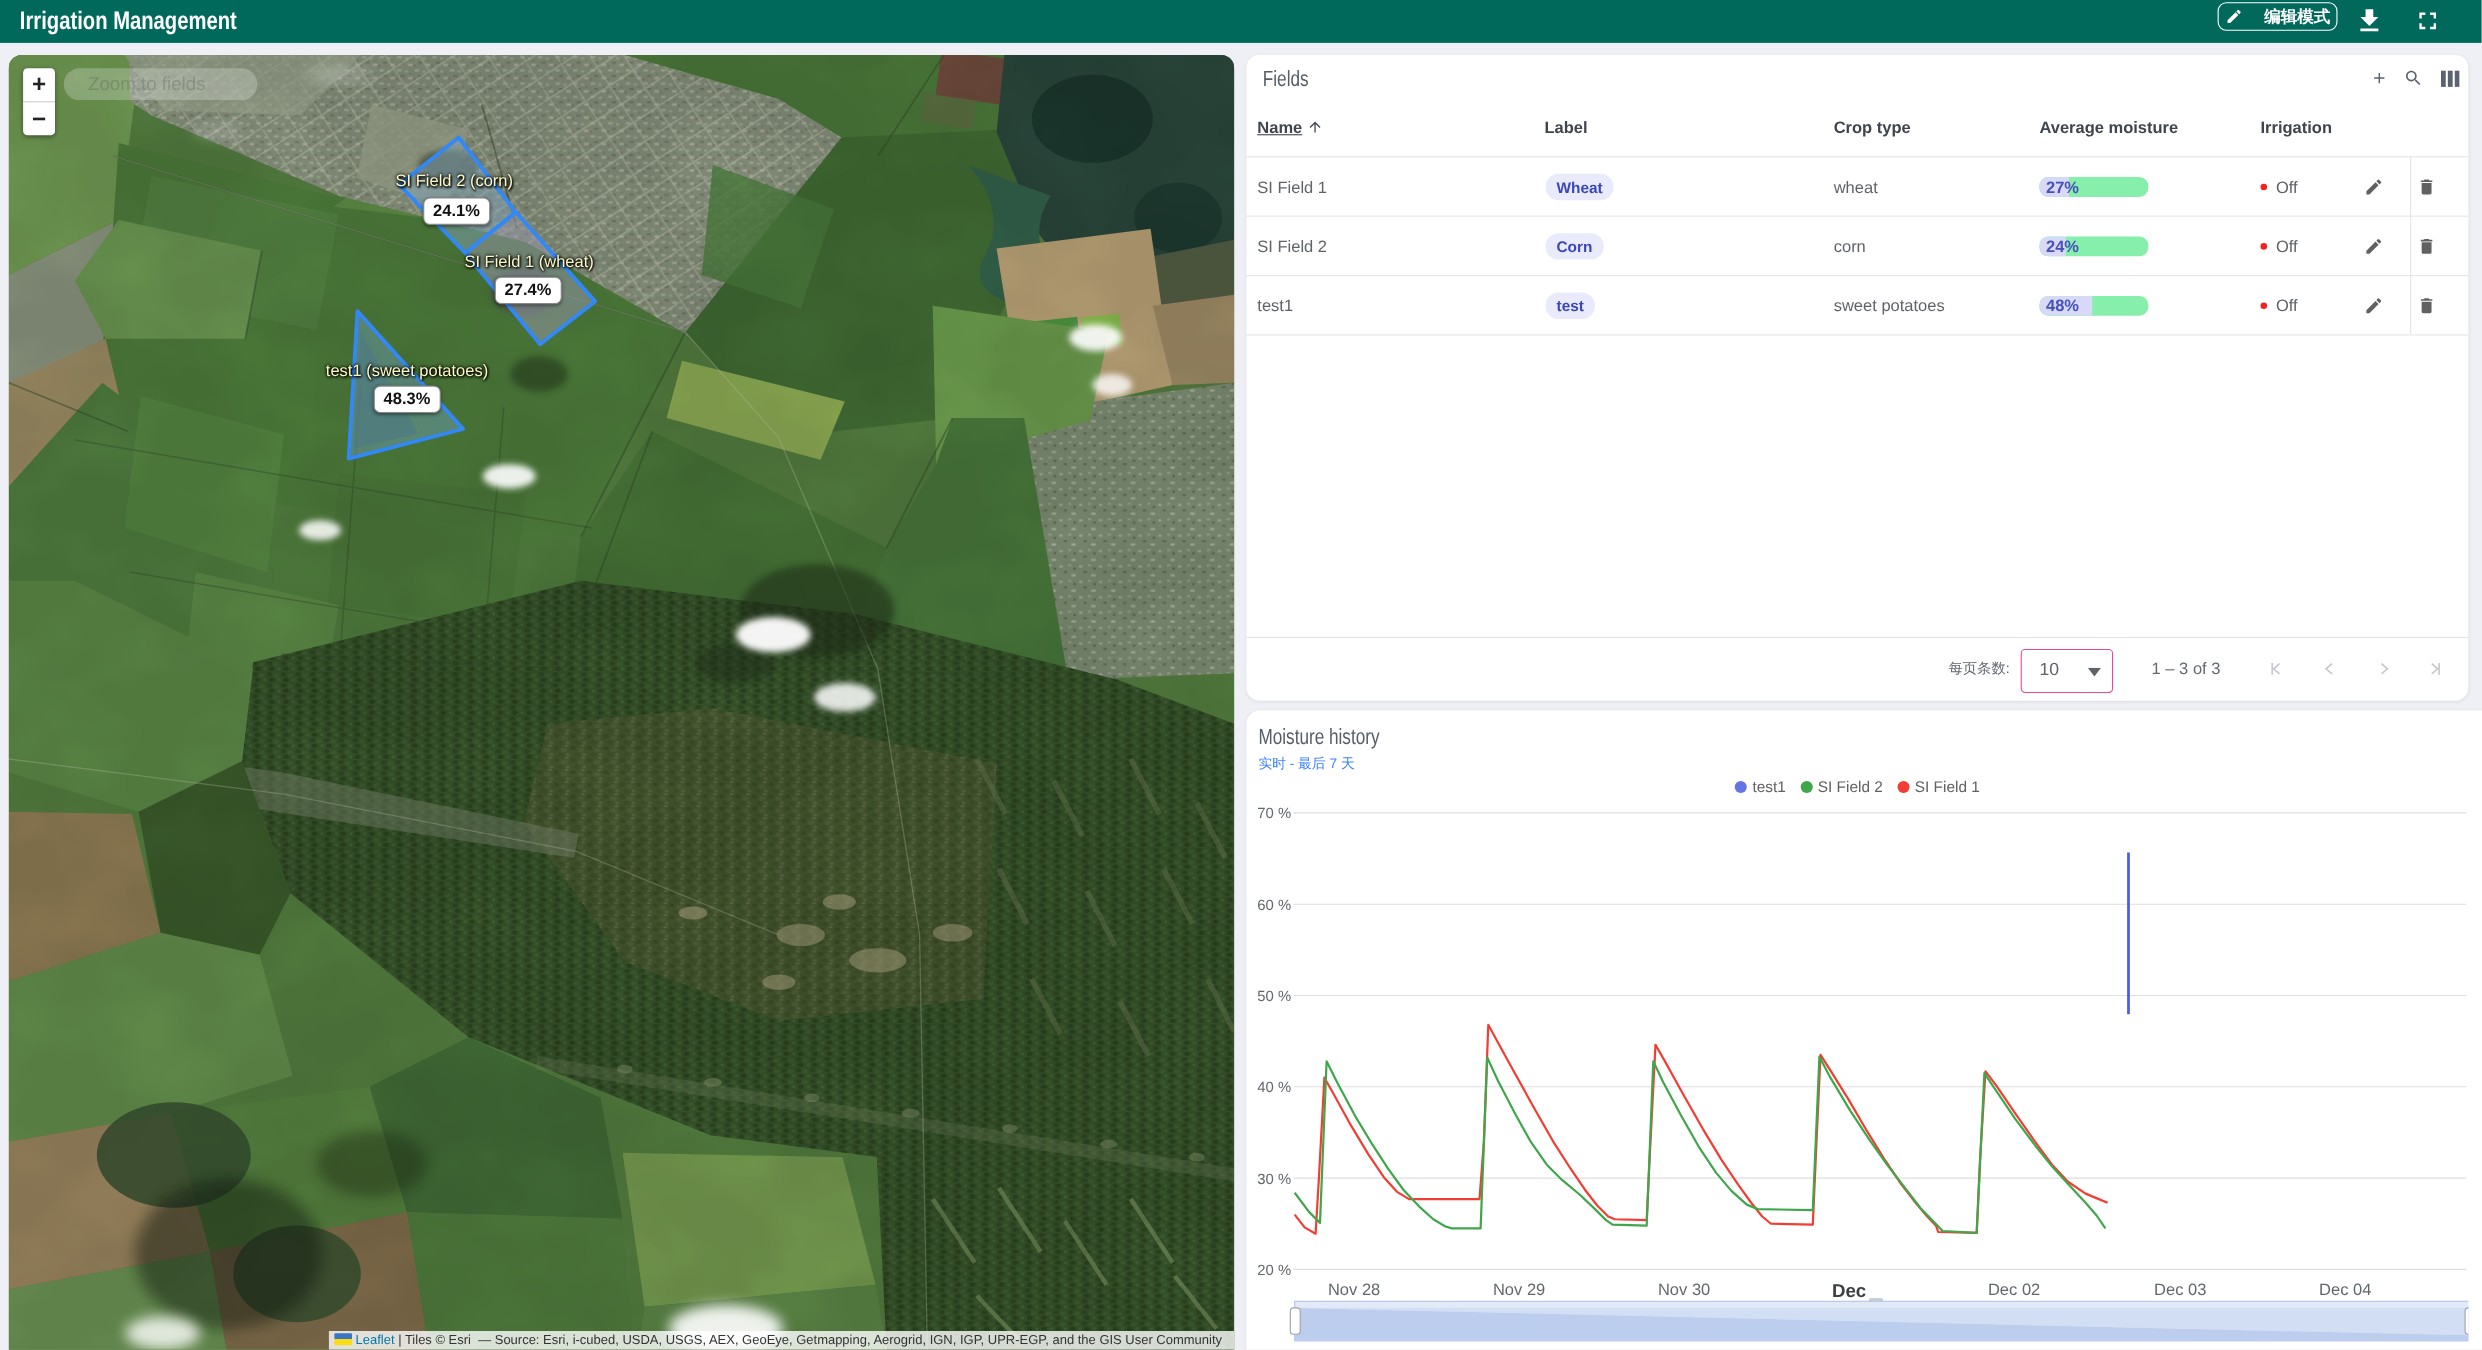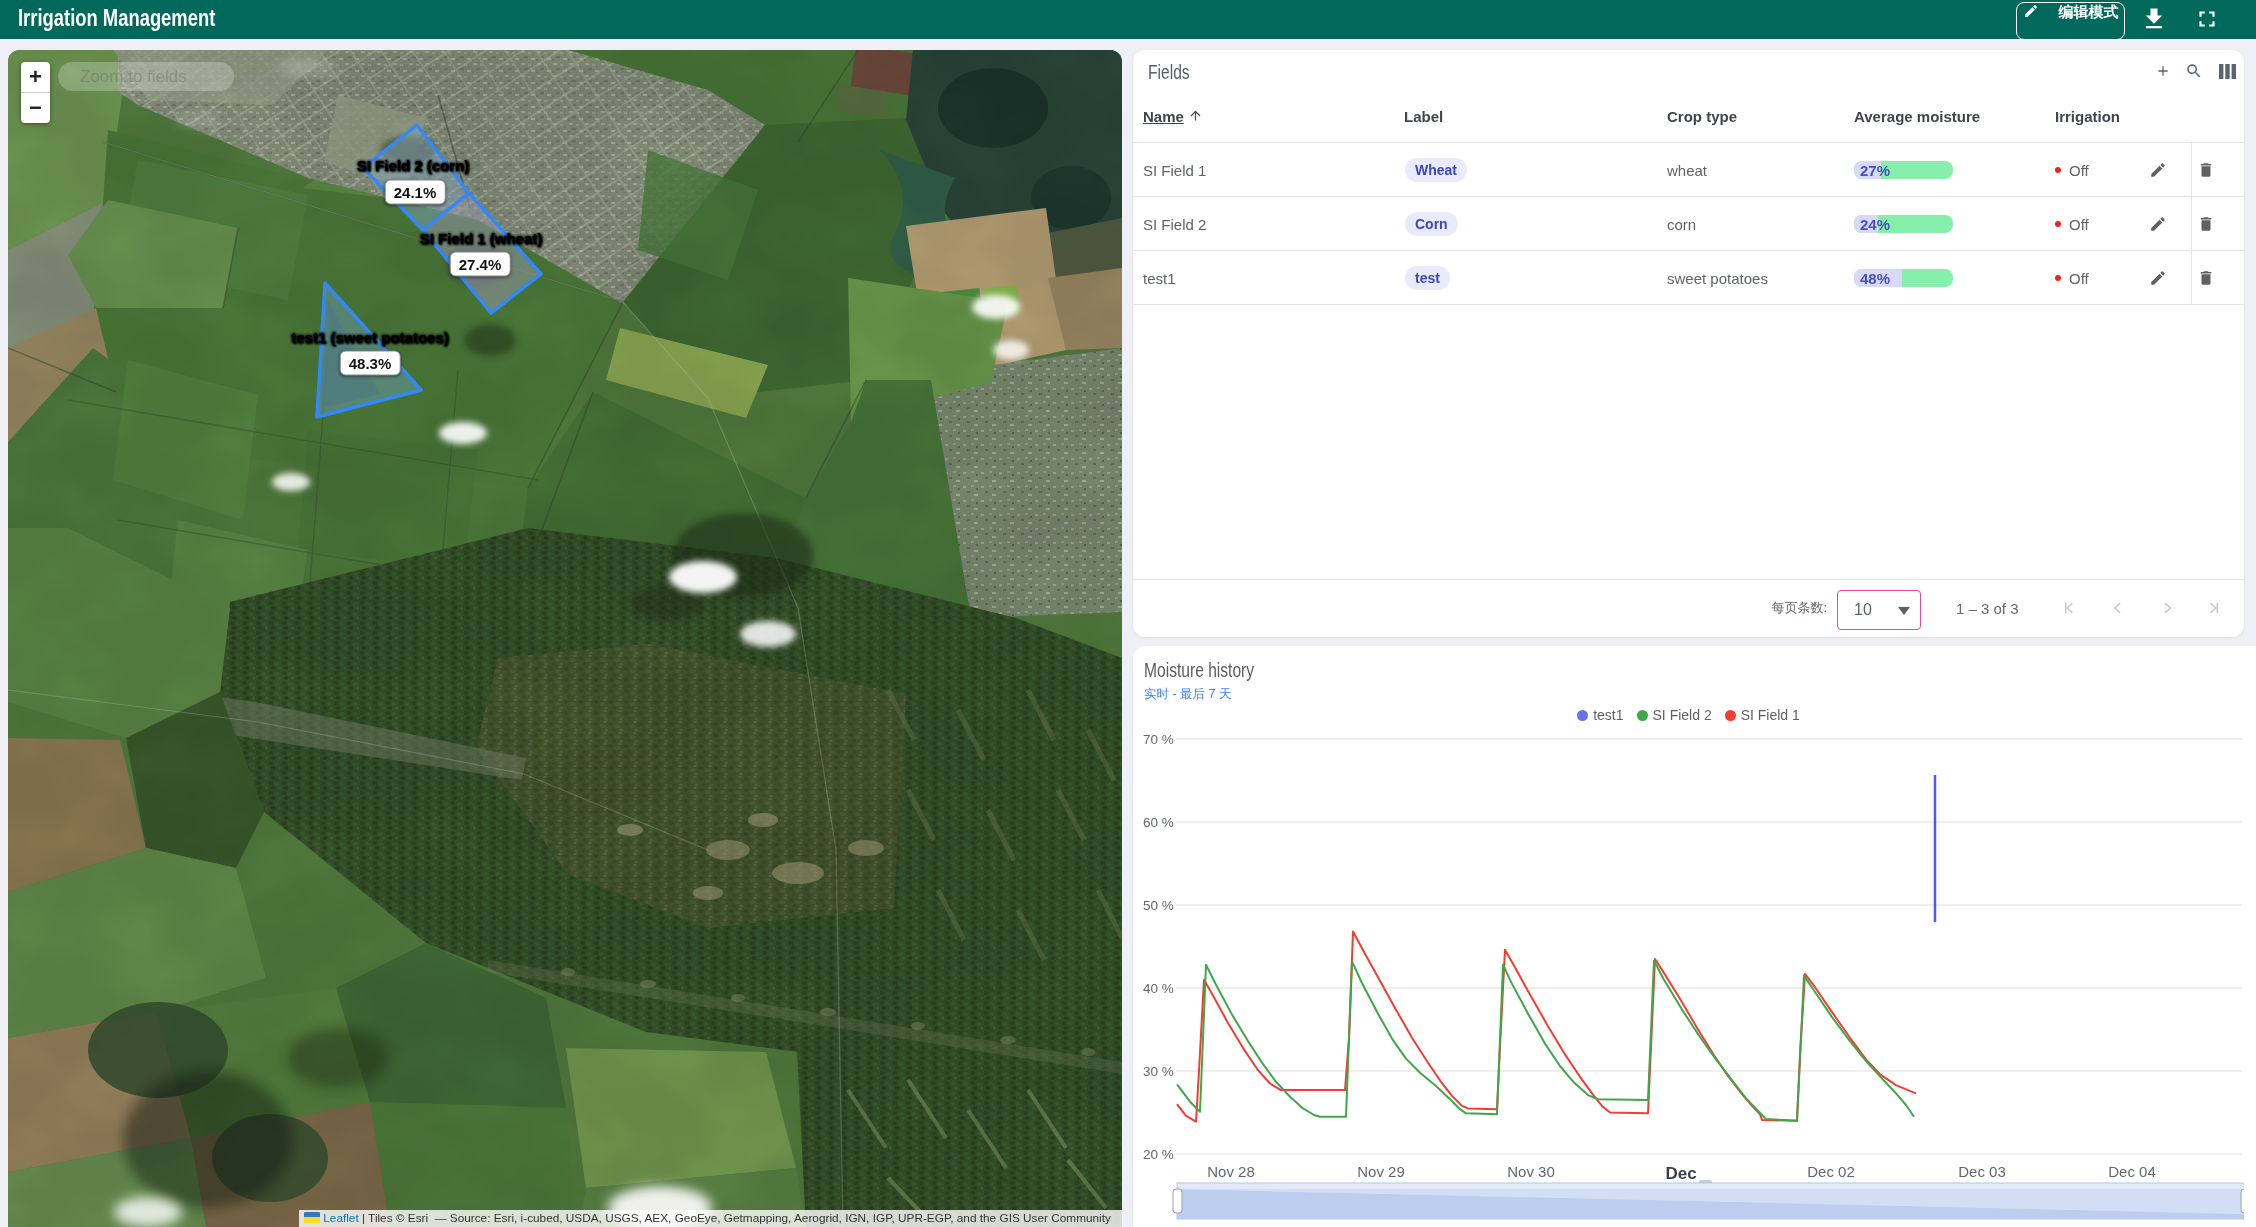--- a/index.html
+++ b/index.html
@@ -1,28 +1,28 @@
 <!DOCTYPE html>
 <html><head>
 <meta charset="utf-8">
 <style>
 * { margin:0; padding:0; box-sizing:border-box; }
 html,body { width:2256px; height:1227px; overflow:hidden; background:#eef0f5; font-family:"Liberation Sans", sans-serif; }
 .topbar { position:absolute; left:0; top:0; width:2256px; height:39px; background:#00695c; }
 .topbar .title { position:absolute; left:18px; top:5px; font-size:23px; font-weight:bold; color:#fff; transform:scaleX(0.8); transform-origin:left center; white-space:nowrap; }
-.editbtn { position:absolute; left:2016px; top:2px; width:109px; height:38px; border:1.5px solid #fff; border-radius:8px; color:#fff; display:flex; justify-content:center; gap:20px; font-size:15px; font-weight:bold; }
+.editbtn { position:absolute; left:2016px; top:2px; width:109px; height:26px; border:1.5px solid #fff; border-radius:8px; color:#fff; display:flex; align-items:center; justify-content:center; gap:20px; font-size:15px; font-weight:bold; }
 .icon-w { position:absolute; top:4px; color:#fff; }
 .map-card { position:absolute; left:8px; top:50px; width:1114px; height:1177px; border-radius:12px 12px 0 0; overflow:hidden; background:#57813f; }
 .zctl { position:absolute; left:13px; top:12px; width:29px; height:61px; background:#fff; border-radius:4px; box-shadow:0 1px 4px rgba(0,0,0,0.4); z-index:20; }
 .zctl .zb { width:29px; height:30px; display:flex; align-items:center; justify-content:center; font-size:22px; font-weight:bold; color:#222; }
 .zctl .zdiv { height:1px; background:#ccc; }
 .zoompill { position:absolute; left:50px; top:12px; width:176px; height:29px; background:rgba(230,233,230,0.28); border-radius:15px; z-index:19; color:rgba(90,95,92,0.35); font-size:17px; line-height:29px; padding-left:22px; }
 .attrib { position:absolute; left:291px; bottom:0; width:823px; height:17px; background:rgba(255,255,255,0.8); z-index:20; font-size:11.8px; color:#333; line-height:17px; white-space:nowrap; padding-left:5px; }
 .attrib a { color:#0078a8; }
-.maplabel { position:absolute; z-index:15; transform:translate(-50%,-50%); color:#000000; font-weight:bold; font-size:15px; text-shadow:0 0 3px #000,0 0 3px #000,1px 1px 2px #000; white-space:nowrap; }
+.maplabel { position:absolute; z-index:15; transform:translate(-50%,-50%); color:#fef9c3; font-weight:normal; font-size:15px; text-shadow:0 0 3px #000,0 0 3px #000,1px 1px 2px #000; white-space:nowrap; }
 .mapchip { position:absolute; z-index:15; transform:translate(-50%,-50%); background:#fff; border:1px solid #888; border-radius:6px; font-weight:bold; font-size:15px; color:#111; padding:3px 8px; box-shadow:0 1px 3px rgba(0,0,0,0.4); white-space:nowrap; }
 .card { position:absolute; background:#fff; border-radius:12px; box-shadow:0 1px 3px rgba(25,30,60,0.08); }
 .fields-card { left:1133px; top:50px; width:1111px; height:587px; }
 .chart-card { left:1133px; top:646px; width:1257px; height:581px; border-radius:12px 12px 0 0; }
 .cardtitle { position:absolute; font-size:20px; color:#565d66; transform:scaleX(0.78); transform-origin:left top; white-space:nowrap; }
 .hdr { position:absolute; font-size:15px; font-weight:bold; color:#40444c; }
 .cell { position:absolute; font-size:15px; color:#5f6368; }
 .hline { position:absolute; left:0; width:1111px; height:1px; background:#e4e5e9; }
 .chip { position:absolute; transform:translateY(-50%); background:#e9eafb; border-radius:12px; color:#3b46b8; font-weight:bold; font-size:14px; padding:4px 10px; }
 .mbar { position:absolute; width:99px; height:18px; background:#86efac; border-radius:8px; transform:translateY(-50%); overflow:hidden; }

